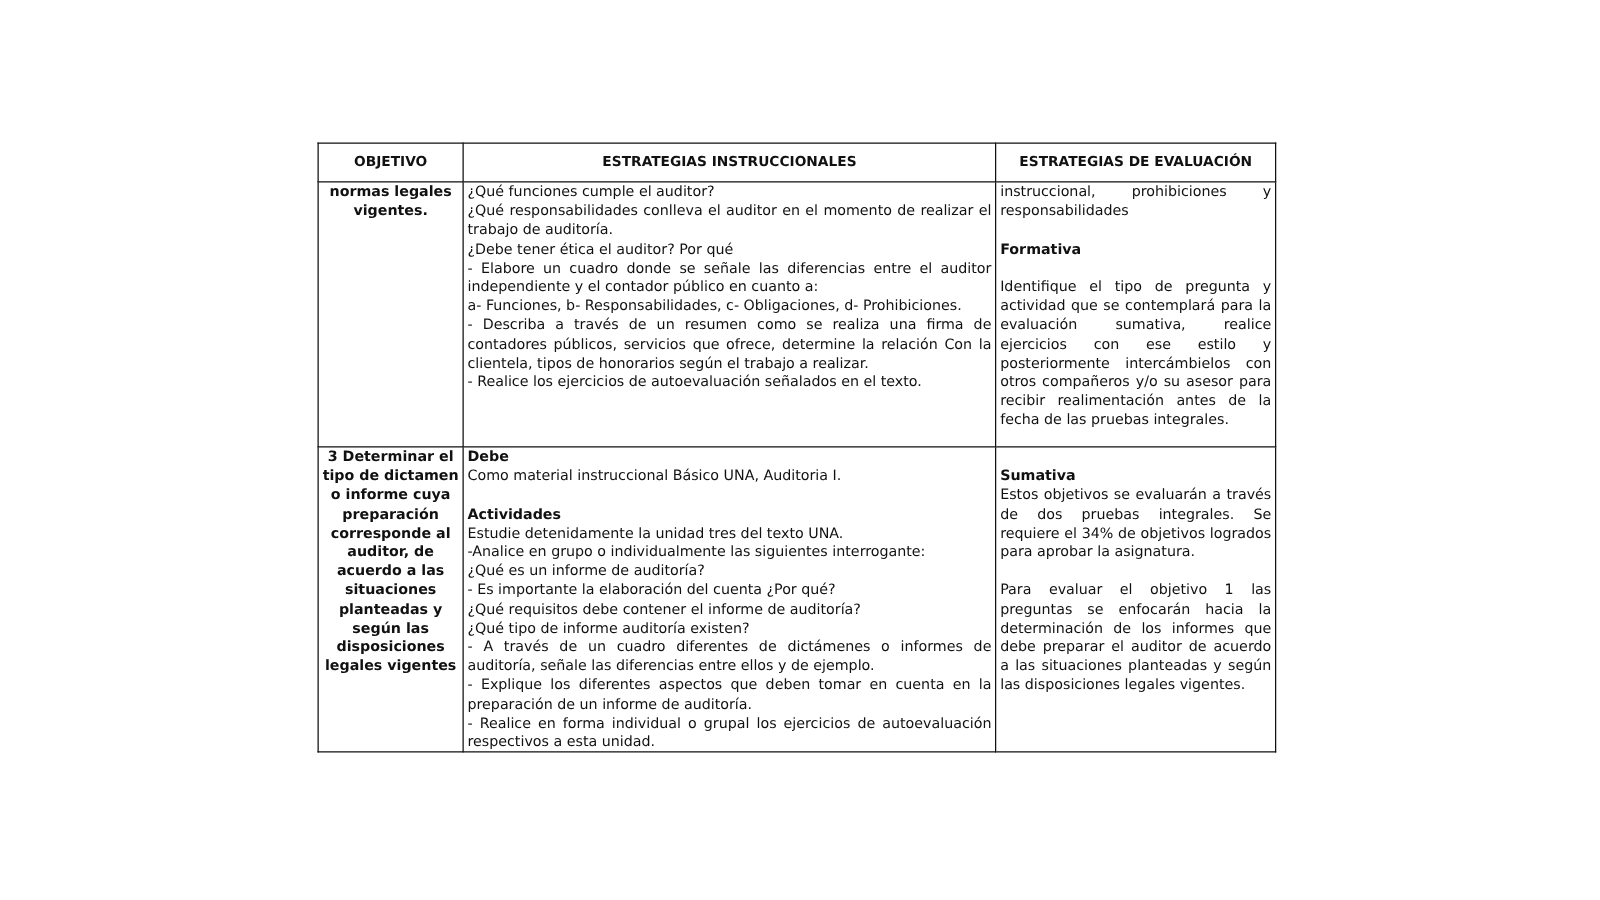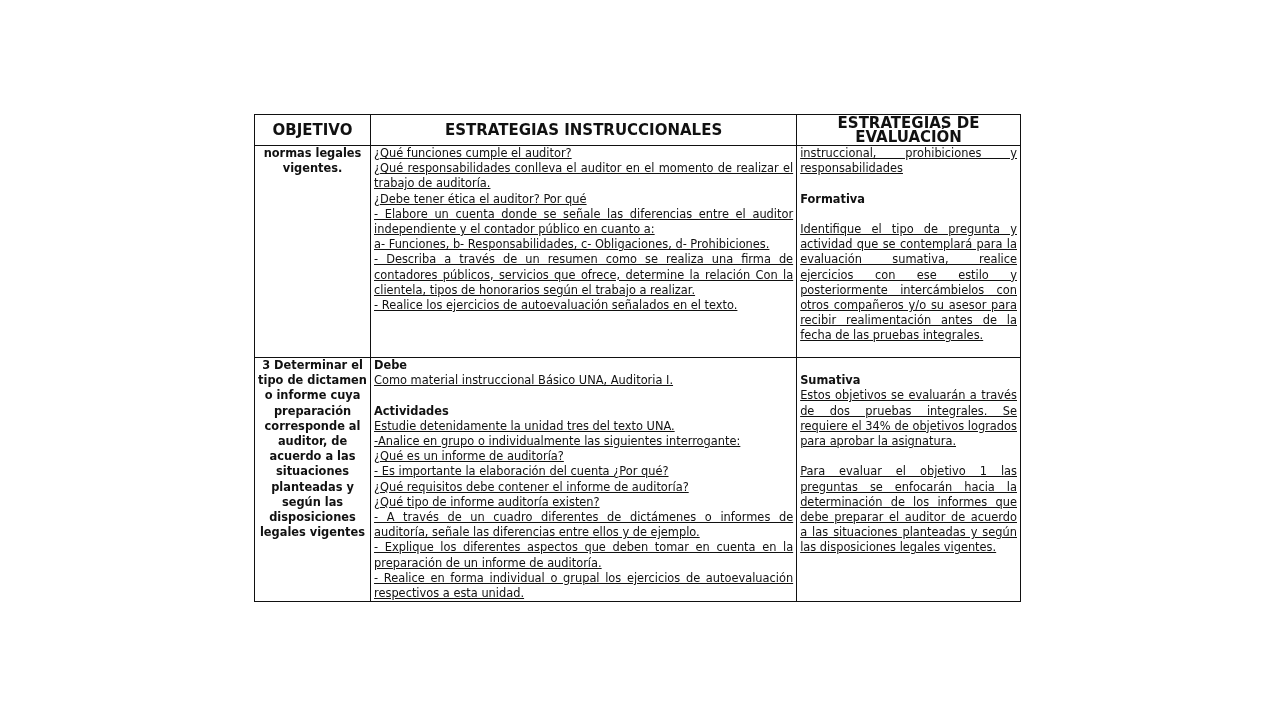--- a/index.html
+++ b/index.html
@@ -3,29 +3,29 @@
 <meta charset="utf-8">
 <style>
   html, body { margin: 0; padding: 0; background: #ffffff; }
   body { width: 1280px; height: 720px; position: relative; overflow: hidden; }
   .doc-table {
     position: absolute; left: 254px; top: 114px; width: 767px;
     border-collapse: collapse; table-layout: fixed;
     font-family: "DejaVu Sans", sans-serif; font-size: 11.4px; line-height: 15.2px; color: #111;
   }
   .doc-table td, .doc-table th { border: 1.3px solid #111; vertical-align: top; padding: 0 3px; }
-  .doc-table th { font-weight: bold; font-size: 15px; text-align: center; vertical-align: middle; padding: 1px 3px; line-height: 14px; }
+  .doc-table th { font-weight: bold; font-size: 11px; text-align: center; vertical-align: middle; padding: 1px 3px; line-height: 14px; }
   .col-obj { width: 113px; }
   .col-ins { width: 415px; }
   .col-eval { width: 218px; }
   .hdr-row { height: 31px; }
   .row1 { height: 212px; }
   .row2 { height: 242px; padding-left: 24px; }
   .obj { text-align: center; font-weight: bold; }
-  .line { display: block; text-align: justify; text-align-last: left; text-decoration: underline; }
+  .line { display: block; text-align: justify; text-align-last: left; }
   .bold { font-weight: bold; display: block; }
   .gap { display: block; height: 15.2px; }
 </style>
 </head>
 <body>
 
 <table class="doc-table">
   <colgroup>
     <col class="col-obj">
       <col class="col-ins">
@@ -39,21 +39,21 @@
   </tr>
 
   <tr class="row1">
     <td class="obj">
       <span>normas legales vigentes.</span>
     </td>
     <td>
       <span class="line">¿Qué funciones cumple el auditor?</span>
       <span class="line">¿Qué responsabilidades conlleva el auditor en el momento de realizar el trabajo de auditoría.</span>
       <span class="line">¿Debe tener ética el auditor? Por qué</span>
-      <span class="line">- Elabore un cuenta donde se señale las diferencias entre el auditor independiente y el contador público en cuanto a:</span>
+      <span class="line">- Elabore un cuadro donde se señale las diferencias entre el auditor independiente y el contador público en cuanto a:</span>
       <span class="line">a- Funciones, b- Responsabilidades, c- Obligaciones, d- Prohibiciones.</span>
       <span class="line">- Describa a través de un resumen como se realiza una firma de contadores públicos, servicios que ofrece, determine la relación Con la clientela, tipos de honorarios según el trabajo a realizar.</span>
       <span class="line">- Realice los ejercicios de autoevaluación señalados en el texto.</span>
     </td>
     <td>
       <span class="line">instruccional, prohibiciones y responsabilidades</span>
       <span class="gap"></span>
       <span class="bold">Formativa</span>
       <span class="gap"></span>
       <span class="line">Identifique el tipo de pregunta y actividad que se contemplará para la evaluación sumativa, realice ejercicios con ese estilo y posteriormente intercámbielos con otros compañeros y/o su asesor para recibir realimentación antes de la fecha de las pruebas integrales.</span>

